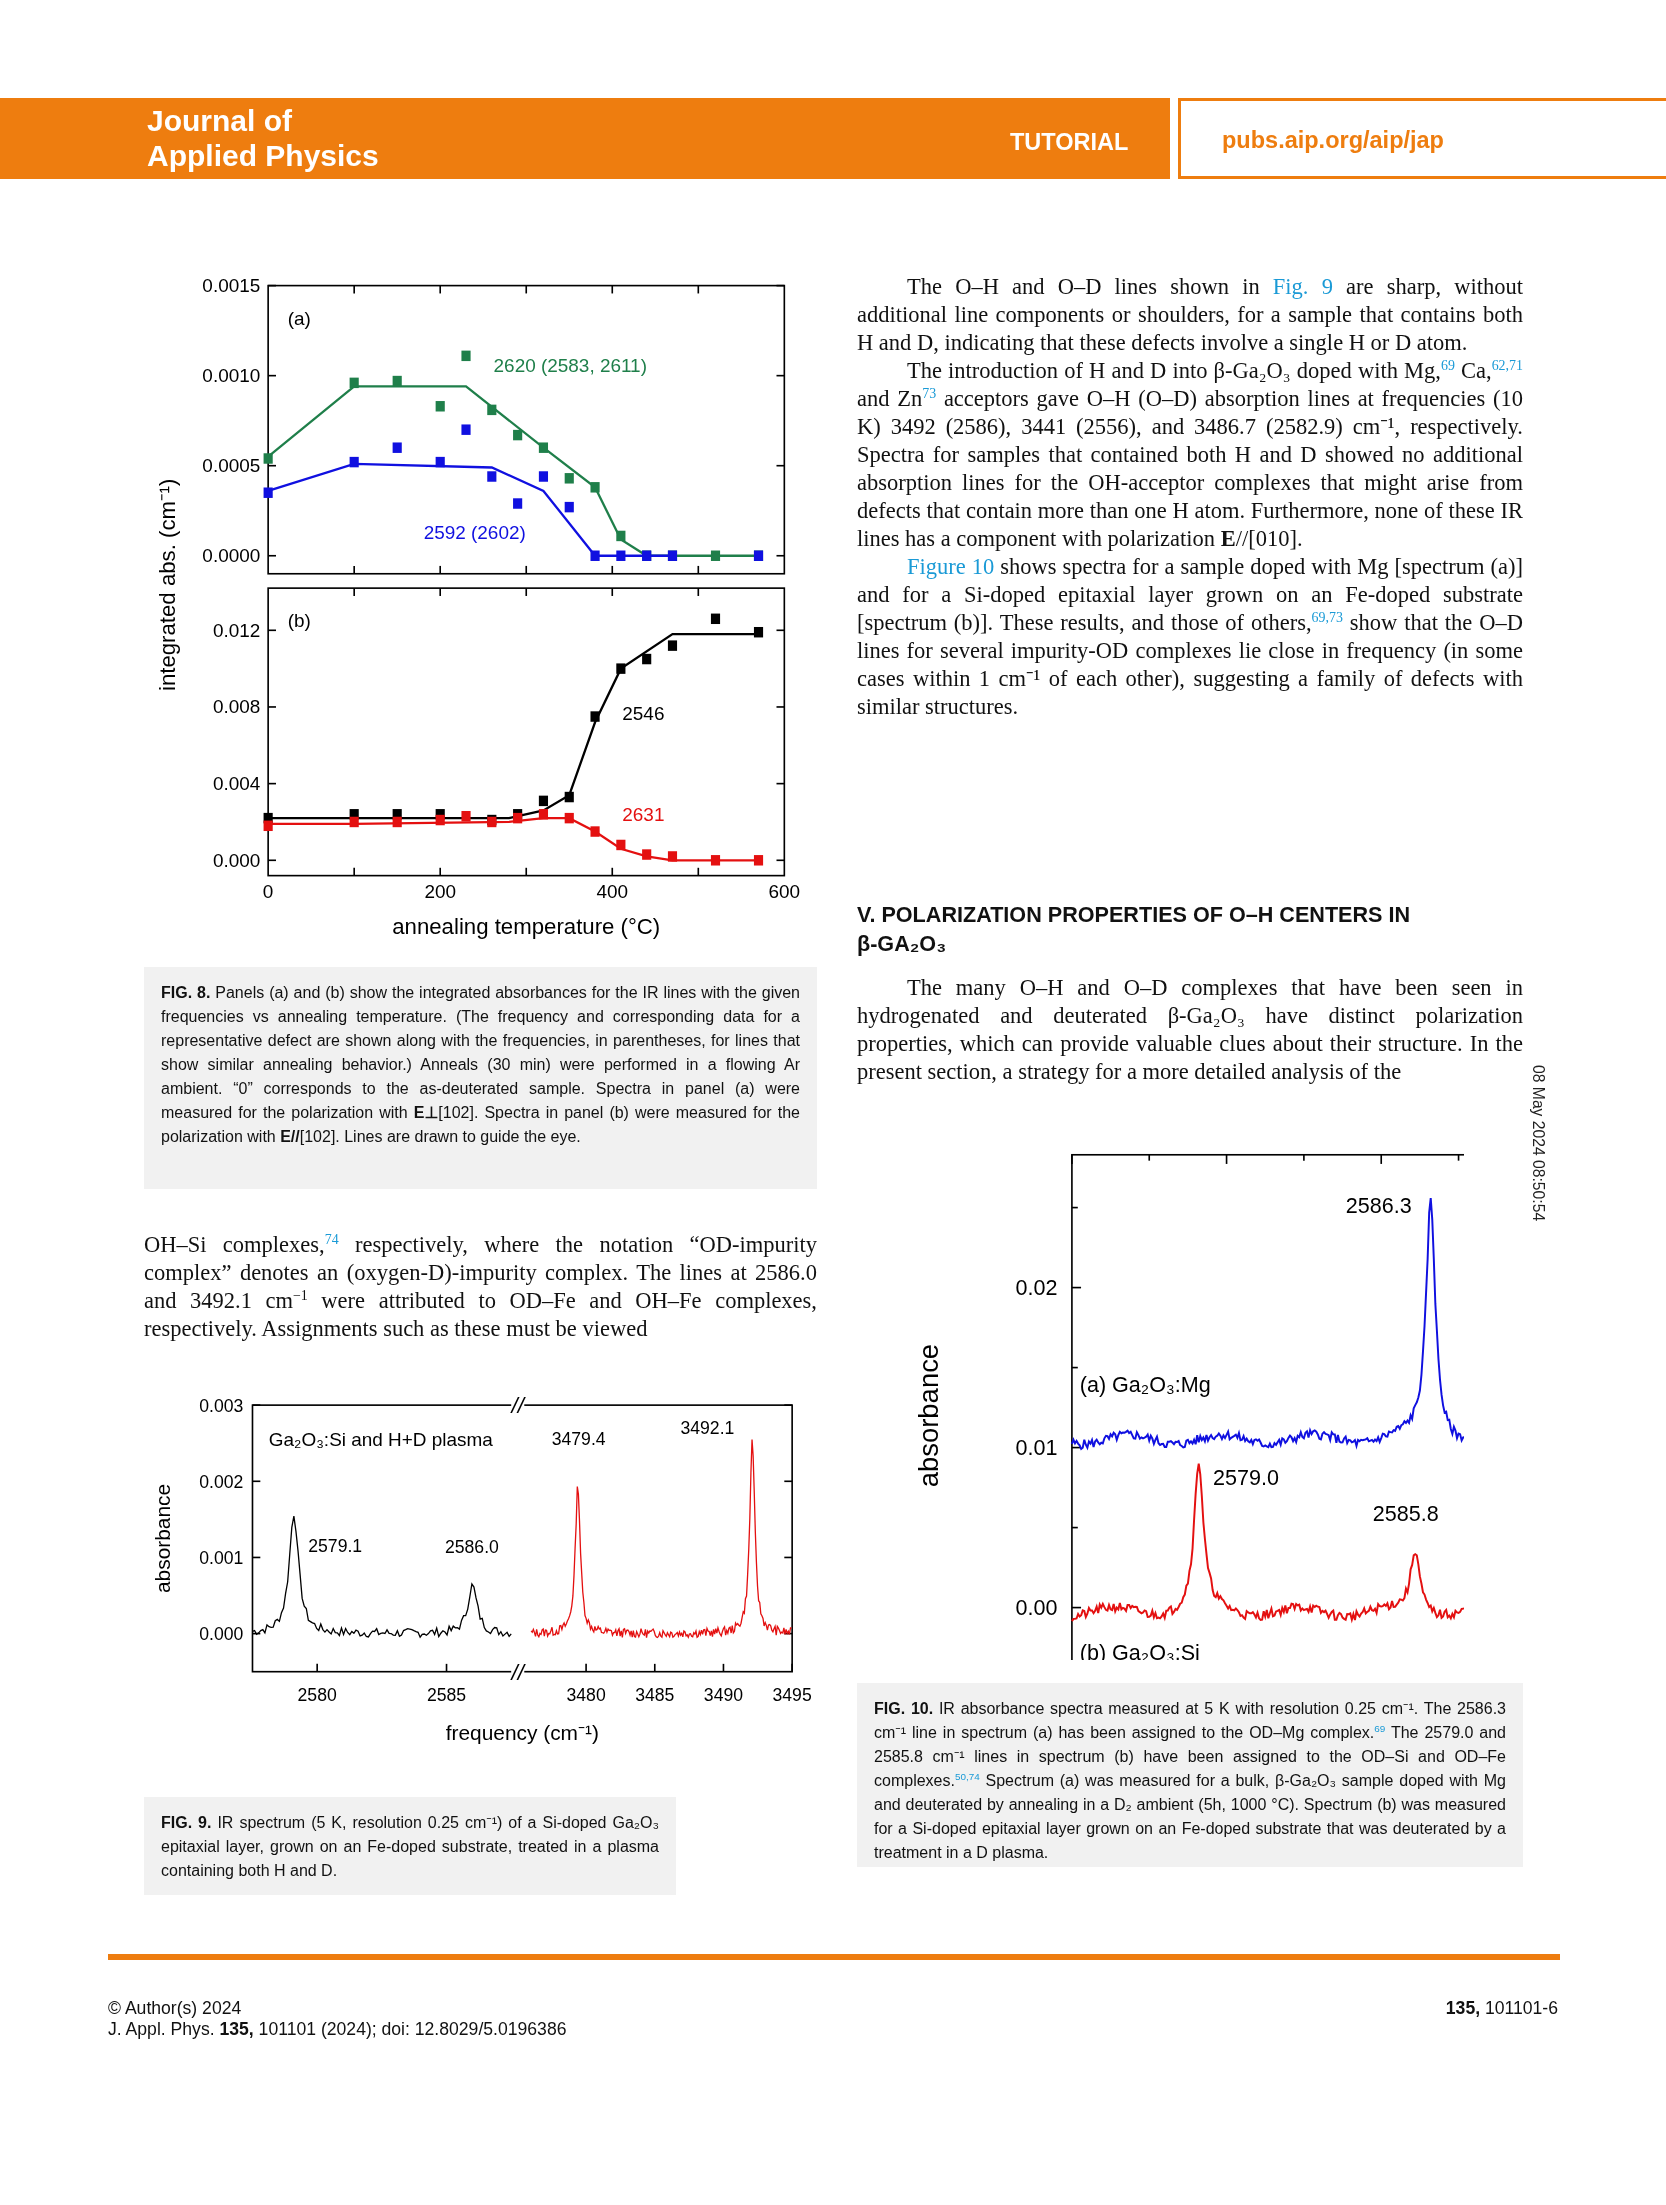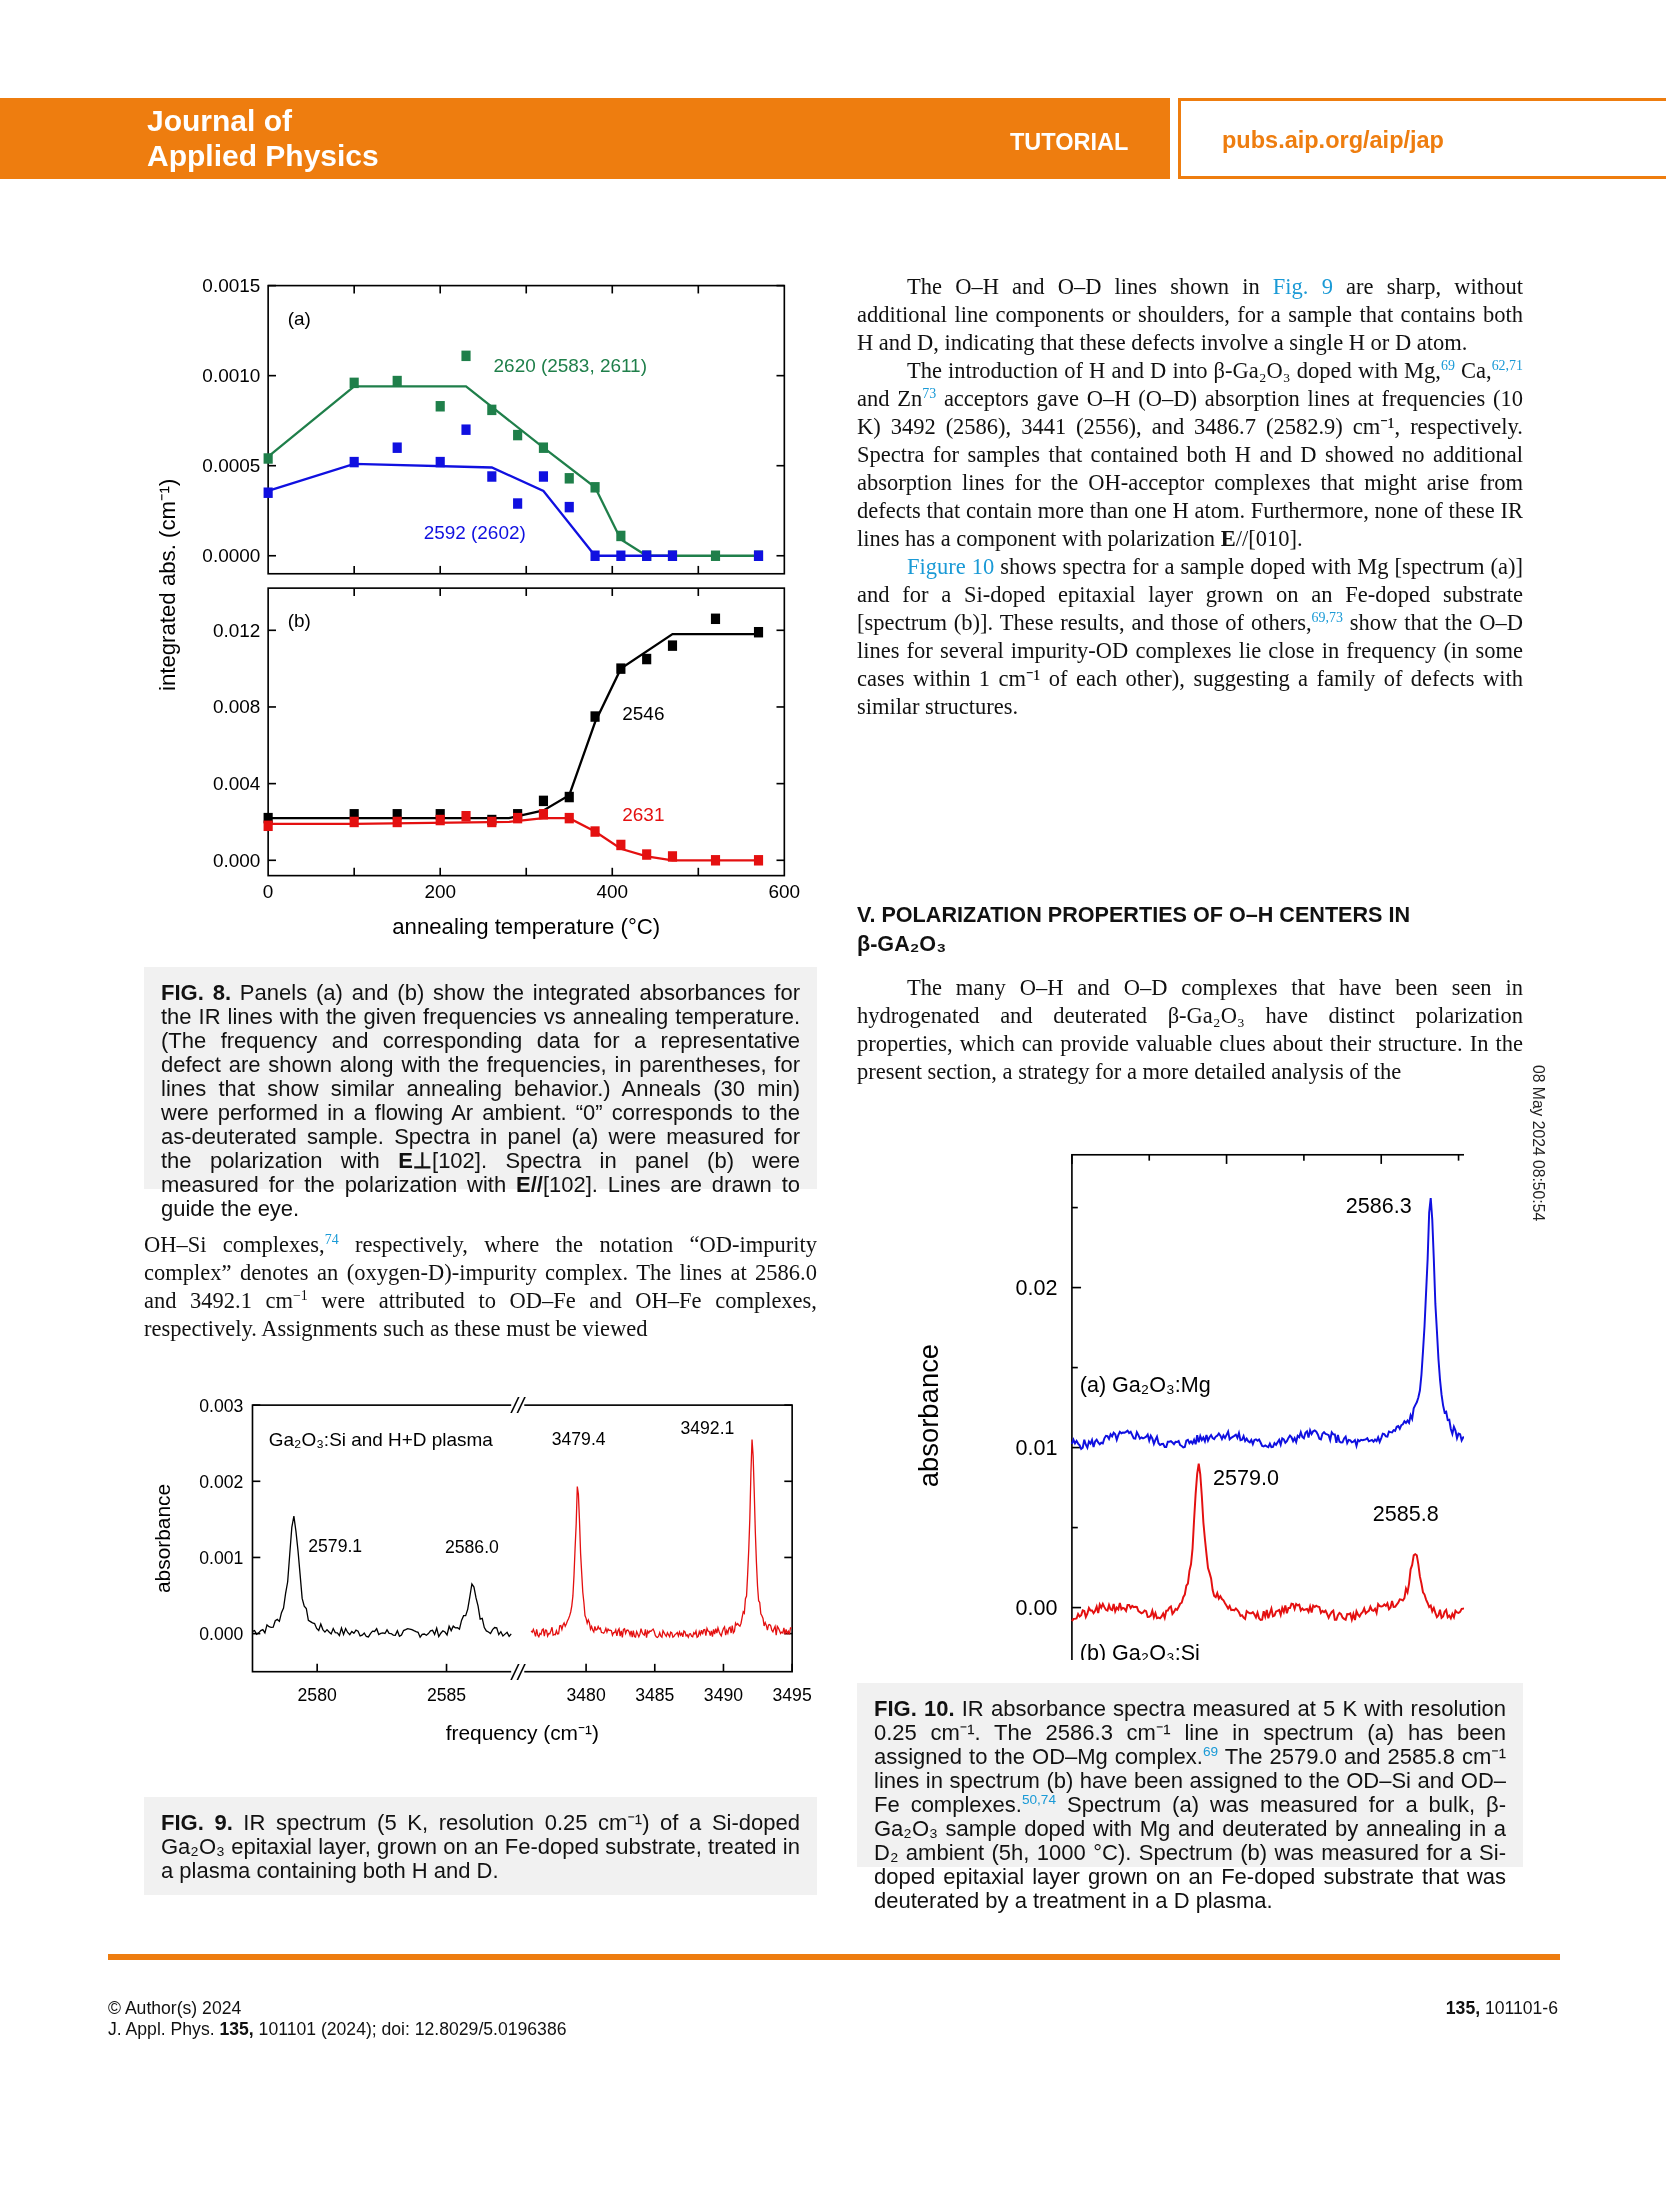--- a/index.html
+++ b/index.html
@@ -8,21 +8,21 @@
   .hdr-band{left:0;top:98px;width:1170px;height:81px;background:#ee7d0f;}
   .hdr-title{left:147px;top:103px;color:#fff;font-family:"Liberation Sans",sans-serif;font-weight:bold;font-size:30px;line-height:35px;}
   .hdr-tut{left:1010px;top:129px;color:#fff;font-family:"Liberation Sans",sans-serif;font-weight:bold;font-size:23.5px;}
   .hdr-url-box{left:1178px;top:98px;width:497px;height:81px;border:3.3px solid #ee7d0f;border-right:none;box-sizing:border-box;background:#fff;}
   .hdr-url{left:1222px;top:127px;color:#ee7d0f;font-family:"Liberation Sans",sans-serif;font-weight:bold;font-size:23.5px;}
   .body-text{font-size:22.5px;line-height:28px;text-align:justify;}
   .body-text p{margin:0;}
   .ind{text-indent:50px;}
   .lnk{color:#1a9ad6;}
   sup{font-size:0.62em;line-height:0;}
-  .cap{background:#f1f1f1;font-family:"Liberation Sans",sans-serif;font-size:22px;line-height:24px;text-align:justify;padding:14.4px 17px;box-sizing:border-box;}
+  .cap{background:#f1f1f1;font-family:"Liberation Sans",sans-serif;font-size:16px;line-height:24px;text-align:justify;padding:14.4px 17px;box-sizing:border-box;}
   .cap b{font-weight:bold;}
   .sec-h{font-family:"Liberation Sans",sans-serif;font-weight:bold;font-size:21.6px;line-height:29px;}
   .foot-bar{left:108px;top:1954px;width:1452px;height:5.9px;background:#ee7d0f;}
   .foot{font-family:"Liberation Sans",sans-serif;font-size:17.6px;}
   .stamp{left:1529px;top:1065px;writing-mode:vertical-rl;font-family:"Liberation Sans",sans-serif;font-size:15.7px;color:#222;}
   svg text{font-family:"Liberation Sans",sans-serif;}
 </style>
 </head>
 <body>
 
@@ -202,21 +202,21 @@
       <polyline points="592.5128205128206,385.4999771179869 594.1948717948702,387.5991753105466 595.87692307692,383.17917212393917 597.5589743589697,388.0846982386773 599.2410256410195,393.8099627474973 600.9230769230693,383.0415030276468 602.6051282051191,391.8296046487946 604.2871794871688,394.57114814653056 605.9692307692185,389.49531083883386 607.6512820512683,390.89212318627955 609.333333333318,384.03816477379416 611.0153846153678,382.70511338284456 612.6974358974176,393.41114609842066 614.3794871794673,384.33519107646157 616.0615384615171,384.79117102557973 617.7435897435668,393.52509316023384 619.4256410256165,389.5949824413694 621.1076923076663,389.87936810117554 622.7897435897161,385.35146047395983 624.4717948717658,379.9361529676147 626.1538461538156,392.06412373485614 627.8358974358653,390.94587848874613 629.517948717915,391.3828549411958 631.1999999999648,385.3784136622275 632.8820512820146,390.3200964817127 634.5641025640643,389.9159388482404 636.2461538461141,377.71330031942074 637.9282051281639,377.3029046462181 639.6102564102135,383.2535426599242 641.2923076922633,376.65130339691575 642.9743589743131,373.2769270305769 644.6564102563628,378.5229691634555 646.3384615384126,374.9459002498813 648.0205128204623,370.42670491526445 649.702564102512,367.0477868389774 651.3846153845618,362.58285721816935 653.0666666666116,356.60103054679684 654.7487179486614,347.1600101386712 656.4307692307111,332.03322279954415 658.1128205127609,300.53822322522336 659.7948717948107,258.7048369632221 661.4769230768603,221.54970785627938 663.1589743589101,164.75957880642915 664.8410256409599,176.25147594392052 666.5230769230096,216.9523828642315 668.2051282050594,266.90209776561045 669.887179487109,297.13641635586544 671.5692307691588,326.4012334003791 673.2512820512086,342.01783338462093 674.9333333332584,362.0083430686957 676.6153846153081,366.4075885242481 678.2974358973579,373.82326216359036 679.9794871794077,368.7116452091446 681.6615384614574,373.0729935976137 683.3435897435071,382.8388707709976 685.0256410255569,378.81654492565184 686.7076923076066,384.234941270818 688.3897435896564,387.0526141364155 690.0717948717062,378.8285046917606 691.753846153756,384.26191950899073 693.4358974358056,383.4837490581042 695.1179487178554,378.89437943768644 696.7999999999051,382.73184662907966 698.4820512819549,381.3249392674202 700.1641025640047,387.940082435212 701.8461538460544,388.3821681586955 703.5282051281041,389.17801128984496 705.2102564101539,386.4910729307615 706.8923076922036,381.6646417073118 708.5743589742534,387.43921952279845 710.2564102563032,382.8784198843881 711.938461538353,384.866251643492 713.6205128204027,384.38151359091194 715.3025641024524,385.3550222151269 716.9846153845021,392.23539274456687 718.6666666665519,388.2290920486459 720.3487179486017,388.14619515295357 722.0307692306515,384.000419182873 723.7128205127012,393.19200796747356 725.394871794751,385.4563258208756 727.0769230768007,382.3381615567117 728.7589743588504,393.46602926678923 730.4410256409002,385.4664665004126 732.12307692295,395.42690177215326 733.8051282049997,383.23852036352736 735.4871794870495,382.36198587431113 737.1692307690992,389.47316063047856 738.8512820511489,384.6688251493546 740.5333333331987,384.31239682386433 742.2153846152485,386.6339336714525 743.8974358972982,391.9358518260733 745.579487179348,385.4957854322373 747.2615384613978,395.075160441657 748.9435897434474,385.22776808617914 750.6256410254972,394.0769095047994 752.307692307547,394.98396870855544 753.9897435895967,386.6969853460454 755.6717948716465,390.2420844410527 757.3538461536963,394.5234774120467 759.0358974357459,390.51774867955044 760.7179487177957,382.1538564499494 762.3999999998455,387.8674191188484 764.0820512818952,390.8635730206199 765.764102563945,391.962687248962 767.4461538459948,383.1775069860308 769.1282051280446,395.89601106213536 770.8102564100942,385.86426946688306 772.492307692144,388.61501510316015 774.1743589741938,385.7990726459696 775.8564102562435,386.0082159388946 777.5384615382933,384.3637396460898 779.2205128203431,382.722173734342 780.9025641023927,386.56671221645036 782.5846153844425,392.57292758679785 784.2666666664923,394.82591380822737 785.948717948542,395.7002864233316 787.6307692305918,393.425896934435 789.3128205126416,388.30497573917773 790.9948717946913,393.59213219411544 792.6769230767411,395.08292609285024 794.3589743587908,385.30815341646223 796.0410256408405,388.4024177852795 797.7230769228903,391.71555904087285 799.40512820494,393.9955103870147 801.0871794869897,388.29115551820087 802.7692307690395,391.4837571641908 804.4512820510893,394.5498141931663 806.133333333139,387.4296329873883 807.8153846151888,388.5587559479389 809.4974358972386,395.1308185563971 811.1794871792883,393.9775492782688 812.8615384613381,391.10019802137043 814.5435897433879,389.90953600501496 816.2256410254375,388.11728418132947 817.9076923074873,393.2789702069177 819.5897435895371,387.04535681992854 821.2717948715867,391.99672733440275 822.9538461536365,389.26574253481664 824.6358974356863,394.69744039616467 826.317948717736,385.79780719727535 827.9999999997858,387.2194914516192 829.6820512818356,393.04751779347725 831.3641025638854,391.6678579565543 833.0461538459351,395.2988588383478 834.7282051279849,390.2540990710769 836.4102564100347,389.7881026615723 838.0923076920844,393.68490968960504 839.7743589741341,394.47521833808514 841.4564102561837,388.31638395503614 843.1384615382335,390.53527513047504 844.8205128202833,385.891129625492 846.502564102333,395.40983870153997 848.1846153843828,394.0068026793694 849.8666666664326,386.64692912329156 851.5487179484824,391.2474878973258 853.2307692305321,384.27810876073175 854.9128205125819,390.9093500182641 856.5948717946317,383.98412387194253 858.2769230766814,383.4919783928095 859.9589743587312,392.8433788709489 861.6410256407809,381.772559851937 863.3230769228305,385.811804855318 865.0051282048803,386.61143930845793 866.6871794869301,392.762679329551 868.3692307689798,385.3976217969388 870.0512820510296,394.34923250197687 871.7333333330794,383.134189094892 873.4153846151291,390.3928639912737 875.0974358971789,382.23216083129046 876.7794871792287,389.00263217731214 878.4615384612785,380.9555915969611 880.1435897433282,386.36879008590904 881.825641025378,390.51779776453793 883.5076923074276,393.1845168915886 885.1897435894773,386.8971085570298 886.8717948715271,381.79847142743597 888.5538461535768,379.2232664891692 890.2358974356266,391.90347953090696 891.9179487176764,384.905367122707 893.5999999997262,389.09205592822406 895.2820512817759,381.44320150696683 896.9641025638257,379.8659602606209 898.6461538458755,388.79437087407297 900.3282051279252,377.4285053328549 902.010256409975,388.53328699932945 903.6923076920248,386.116819586041 905.3743589740744,373.55369891190895 907.0564102561241,376.4843520499028 908.7384615381739,374.421210890367 910.4205128202236,376.9006904549359 912.1025641022734,378.39636713402894 913.7846153843232,373.8417443482054 915.4666666663729,364.8143277917463 917.1487179484227,356.3711493141677 918.8307692304725,358.50619888527393 920.5128205125222,336.2428421660917 922.194871794572,332.1255323442721 923.8769230766218,299.43923833559757 925.5589743586715,261.8343232246547 927.2410256407212,213.42371253058417 928.9230769227709,143.46637881281066 930.6051282048206,92.55324156150562 932.2871794868704,117.5668028429497 933.9692307689202,172.23512779670932 935.6512820509699,234.2118732263915 937.3333333330197,280.4365734821779 939.0153846150695,316.73067590144456 940.6974358971192,339.3652125863157 942.379487179169,342.0549477098697 944.0615384612188,359.5421873263511 945.7435897432686,362.43614607313646 947.4256410253183,366.395335658855 949.107692307368,377.95344887866065 950.7897435894176,372.8877203617028 952.4717948714674,377.1151670381712 954.1538461535172,384.3582995524731 955.835897435567,376.3765252152249 957.5179487176167,375.82768110521374 959.1999999996665,377.8894600822123 960.8820512817163,384.46017081422355 962.564102563766,387.0658834297102 964.2461538458158,382.4061869844225 965.9282051278656,378.5733316084375 967.6102564099153,391.945059612292 969.2923076919651,378.79703392328145 970.9743589740148,381.4064186644732 972.6564102560644,385.0581240652467 974.3384615381142,389.54234345922714 976.020512820164,387.39484948437234 977.7025641022137,388.7657905325035 979.3846153842635,381.00843485494937 981.0666666663133,390.85073289267297 982.748717948363,383.3668503714316 984.4307692304128,389.4286792240622 986.1128205124626,386.02590297254704 987.7948717945123,391.07747758515956 989.4769230765621,381.0545307167506 991.1589743586119,381.12896724922103" fill="none" stroke="#e41010" stroke-width="2"></polyline>
       <text x="191" y="102" font-size="29">Ga₂O₃:Si and H+D plasma</text>
       <text x="251.3599999999964" y="265.5314285714286" font-size="27">2579.1</text>
       <text x="460.59999999999997" y="266.2742857142857" font-size="27">2586.0</text>
       <text x="624.0000000000019" y="100.74285714285713" font-size="27">3479.4</text>
       <text x="821.0256410256391" y="84.62857142857143" font-size="27">3492.1</text>
       <text x="579" y="553" text-anchor="middle" font-size="32">frequency (cm⁻¹)</text>
       <text x="0" y="0" font-size="32" transform="translate(40,244) rotate(-90)" text-anchor="middle">absorbance</text>
     </g>
 </svg>
-<div class="abs cap" style="left:144px;top:1797px;width:673px;height:98px;">
+<div class="abs cap" style="left:144px;top:1797px;width:532px;height:98px;">
   <b>FIG. 9.</b><span> IR spectrum (5 K, resolution 0.25 cm⁻¹) of a Si-doped Ga₂O₃ epitaxial layer, grown on an Fe-doped substrate, treated in a plasma containing both H and D.</span>
 </div>
 
 <div class="abs body-text" style="left:857px;top:273px;width:666px;">
   <p class="ind"><span>The O–H and O–D lines shown in </span><span class="lnk">Fig. 9</span><span> are sharp, without additional line components or shoulders, for a sample that contains both H and D, indicating that these defects involve a single H or D atom.</span></p>
   <p class="ind"><span>The introduction of H and D into β-Ga₂O₃ doped with Mg,</span><sup class="lnk">69</sup><span> Ca,</span><sup class="lnk">62,71</sup><span> and Zn</span><sup class="lnk">73</sup><span> acceptors gave O–H (O–D) absorption lines at frequencies (10 K) 3492 (2586), 3441 (2556), and 3486.7 (2582.9) cm⁻¹, respectively. Spectra for samples that contained both H and D showed no additional absorption lines for the OH-acceptor complexes that might arise from defects that contain more than one H atom. Furthermore, none of these IR lines has a component with polarization </span><b>E</b><span>//[010].</span></p>
   <p class="ind"><span class="lnk">Figure 10</span><span> shows spectra for a sample doped with Mg [spectrum (a)] and for a Si-doped epitaxial layer grown on an Fe-doped substrate [spectrum (b)]. These results, and those of others,</span><sup class="lnk">69,73</sup><span> show that the O–D lines for several impurity-OD complexes lie close in frequency (in some cases within 1 cm⁻¹ of each other), suggesting a family of defects with similar structures.</span></p>
 </div>
 <div class="abs sec-h" style="left:857px;top:900px;width:666px;">
   <div>V. POLARIZATION PROPERTIES OF O–H CENTERS IN</div>

